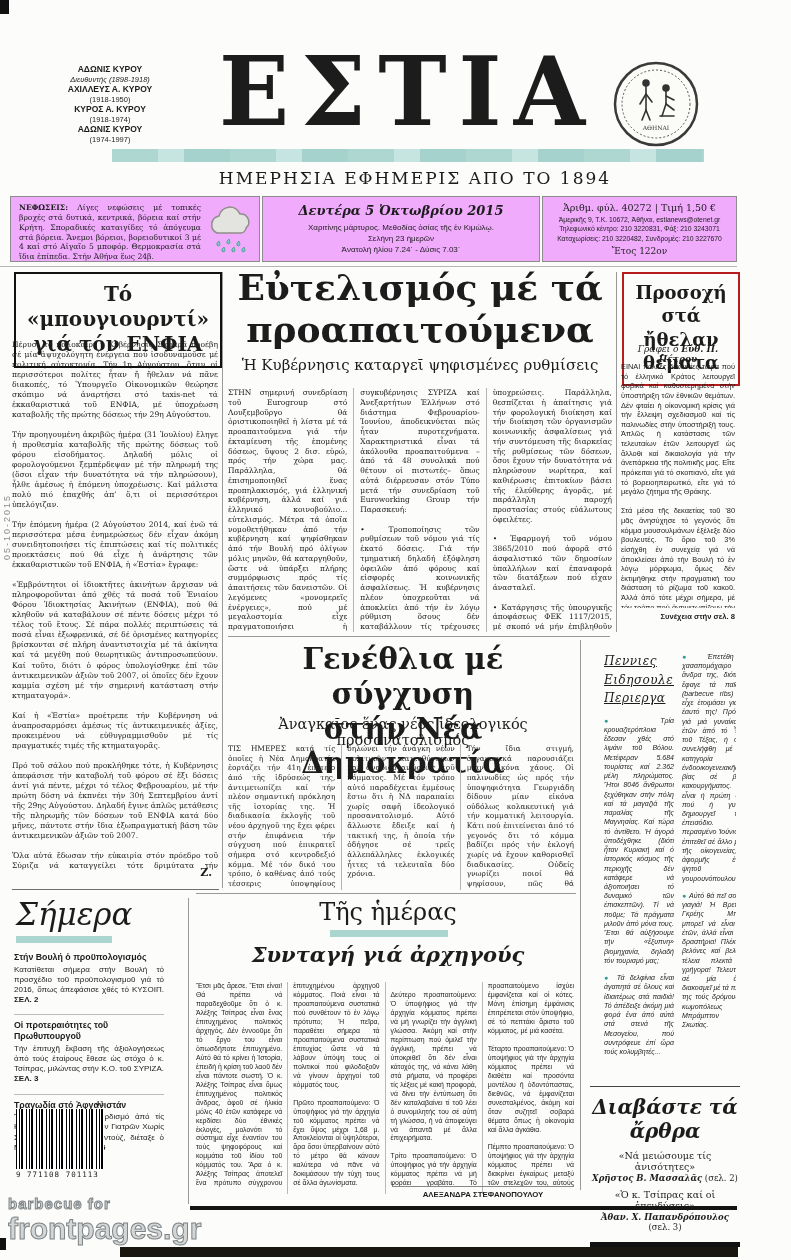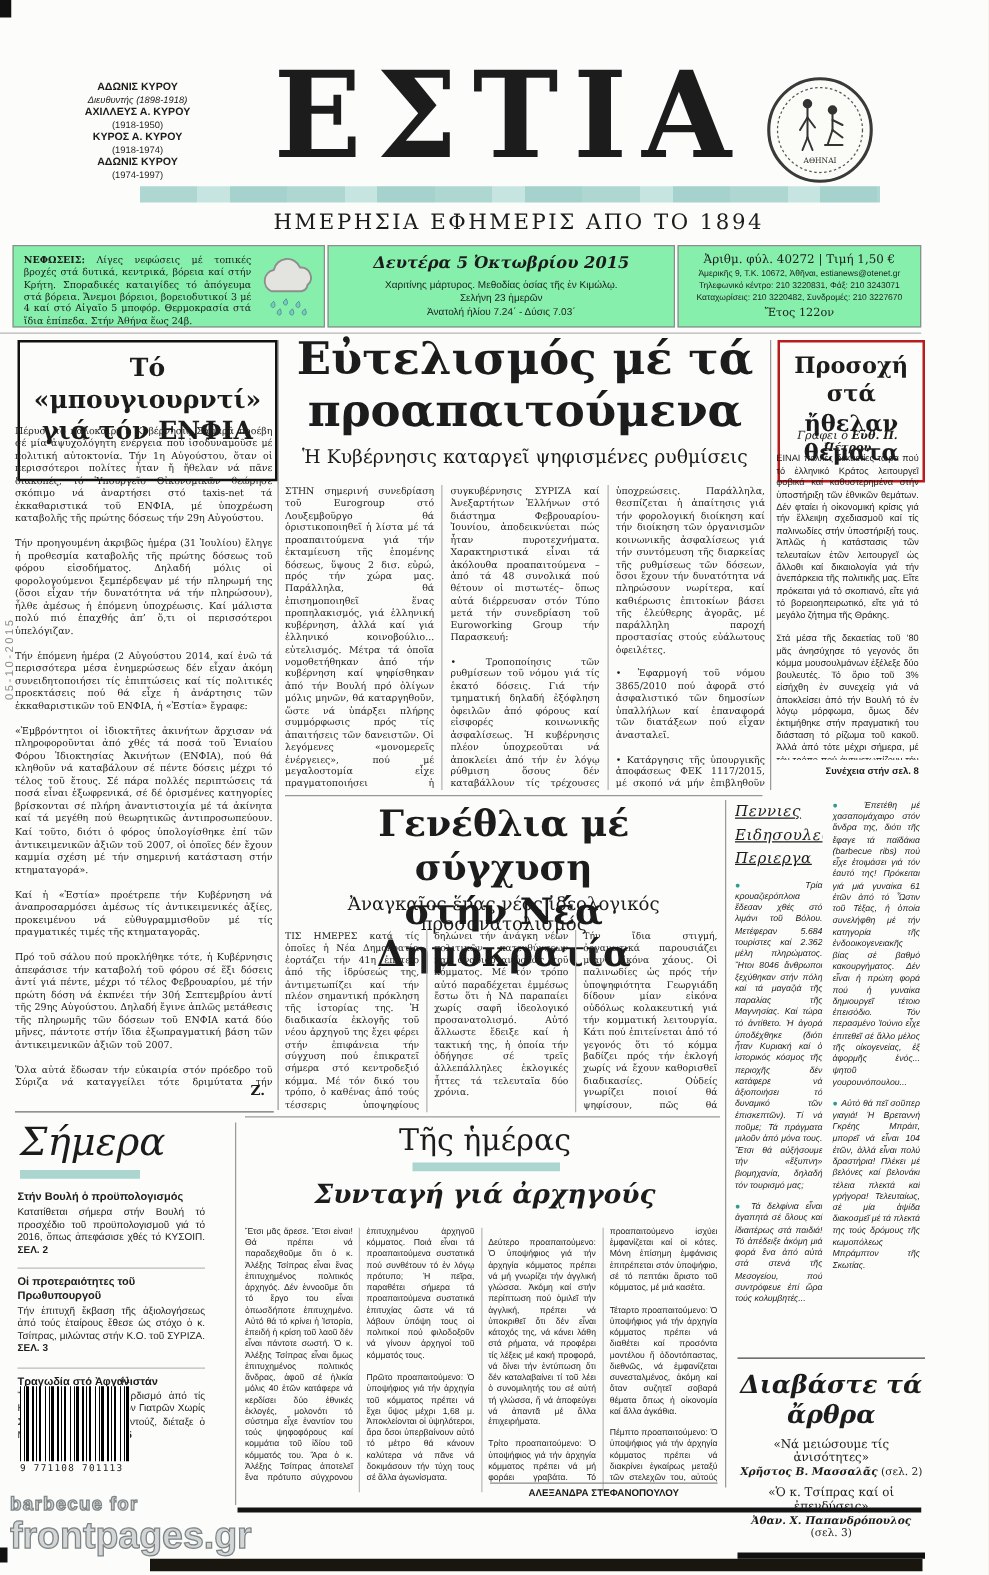--- a/index.html
+++ b/index.html
@@ -23,40 +23,40 @@
   .founder-role{font-size:7.5px;}
   .founder-role-it{font-style:italic;}
   .masthead-title{position:absolute;left:198px;top:46px;width:420px;text-align:center;
     font-size:92px;font-weight:bold;letter-spacing:12px;line-height:1;transform:scaleY(1.04);}
   .teal-bar{position:absolute;left:112px;top:149px;width:592px;height:13px;
     background:repeating-linear-gradient(90deg,#aed7d2 0 46px,#c6e5e0 46px 72px,#a5d2cc 72px 118px);}
   .masthead-sub{position:absolute;left:115px;top:168px;width:600px;text-align:center;
     font-size:17px;letter-spacing:2px;}
   .seal{position:absolute;left:612px;top:60px;}
   
-  .infobox{position:absolute;top:196px;height:64px;border:1px solid #8d8d8d;background:#86efac;}
+  .infobox{position:absolute;top:196px;height:64px;border:1px solid #8d8d8d;background:#f0abfc;}
   .wbox{left:10px;width:248px;}
   .wtext{position:absolute;left:8px;top:6px;width:182px;font-size:7.6px;line-height:1.3;text-align:justify;}
   .wlabel{font-weight:bold;}
   .wicon{position:absolute;right:4px;top:8px;}
   .dbox{left:262px;width:276px;text-align:center;}
   .dday{font-size:13px;font-weight:bold;font-style:italic;margin-top:6px;}
   .dsaints{font-family:"Liberation Sans",sans-serif;font-size:8px;margin-top:5px;}
   .dmoon,.dsun{font-family:"Liberation Sans",sans-serif;font-size:8px;margin-top:2px;}
   .ibox{left:542px;width:193px;text-align:center;font-family:"Liberation Sans",sans-serif;}
   .inum{font-size:9.5px;margin-top:5px;font-family:"DejaVu Serif",serif;}
   .iline{font-size:6.8px;margin-top:2.5px;}
   .iyear{font-size:9px;margin-top:4px;font-family:"DejaVu Serif",serif;}
   
   .vrule{position:absolute;width:1px;background:#9a9a9a;}
   .hrule{position:absolute;height:1px;background:#6f6f6f;}
   .hrule-thick{position:absolute;height:4px;background:#141414;}
   
   .enfia-box{position:absolute;left:14px;top:272px;width:200px;border:2px solid #111;
-    text-align:center;padding:8px 2px 26px;}
+    text-align:center;padding:8px 2px 9px;}
   .enfia-box .l1,.enfia-box .l2{font-size:20px;font-weight:bold;line-height:1.25;}
   .enfia-body{position:absolute;left:12px;top:340px;width:206px;height:532px;overflow:hidden;
     font-size:7.6px;line-height:1.32;text-align:justify;white-space:pre-line;}
   .enfia-sig{position:absolute;left:12px;top:866px;width:200px;text-align:right;
     font-size:11px;font-weight:bold;}
   
   .simera-title{position:absolute;left:16px;top:896px;font-size:31px;font-style:italic;}
   .simera-bar{position:absolute;left:16px;top:936px;width:96px;height:7px;background:#abd6d0;}
   .simera-items{position:absolute;left:14px;top:952px;width:150px;font-family:"Liberation Sans",sans-serif;}
   .sim-item{margin-bottom:9px;border-top:1px solid #bbb;padding-top:5px;}
@@ -98,21 +98,21 @@
     text-align:center;padding:7px 2px 9px;}
   .nat-box .l1,.nat-box .l2{font-size:18px;font-weight:bold;line-height:1.3;}
   .nat-byline{position:absolute;left:621px;top:344px;width:114px;text-align:center;font-size:9px;font-style:italic;}
   .nat-byline b{font-style:italic;}
   .nat-body{position:absolute;left:621px;top:362px;width:114px;height:246px;overflow:hidden;
     font-family:"Liberation Sans",sans-serif;font-size:7.4px;line-height:1.3;text-align:justify;white-space:pre-line;}
   .nat-cont{position:absolute;left:621px;top:612px;width:114px;text-align:right;
     font-family:"Liberation Sans",sans-serif;font-size:7.6px;font-weight:bold;}
   
   .pennies{position:absolute;left:588px;top:640px;width:148px;height:436px;overflow:hidden;}
-  .pen-col{position:absolute;top:0;width:70px;height:436px;overflow:hidden;}
+  .pen-col{position:absolute;top:12px;width:70px;height:436px;overflow:hidden;margin-left:16px;}
   .pen-col1{left:0;}
   .pen-col2{left:78px;}
   .pen-header{font-size:12px;font-style:italic;line-height:1.55;margin-bottom:8px;}
   .pen-header div{text-decoration:underline;letter-spacing:0.5px;}
   .pen-item{font-family:"Liberation Sans",sans-serif;font-style:italic;font-size:7px;
     line-height:1.32;text-align:justify;margin-bottom:8px;}
   .pen-bullet{color:#2f9a8f;font-style:normal;font-size:7px;}
   
   .readbox{position:absolute;left:590px;top:1086px;width:146px;border-top:1px solid #444;
     border-bottom:5px solid #111;text-align:center;padding:8px 2px 10px;}

